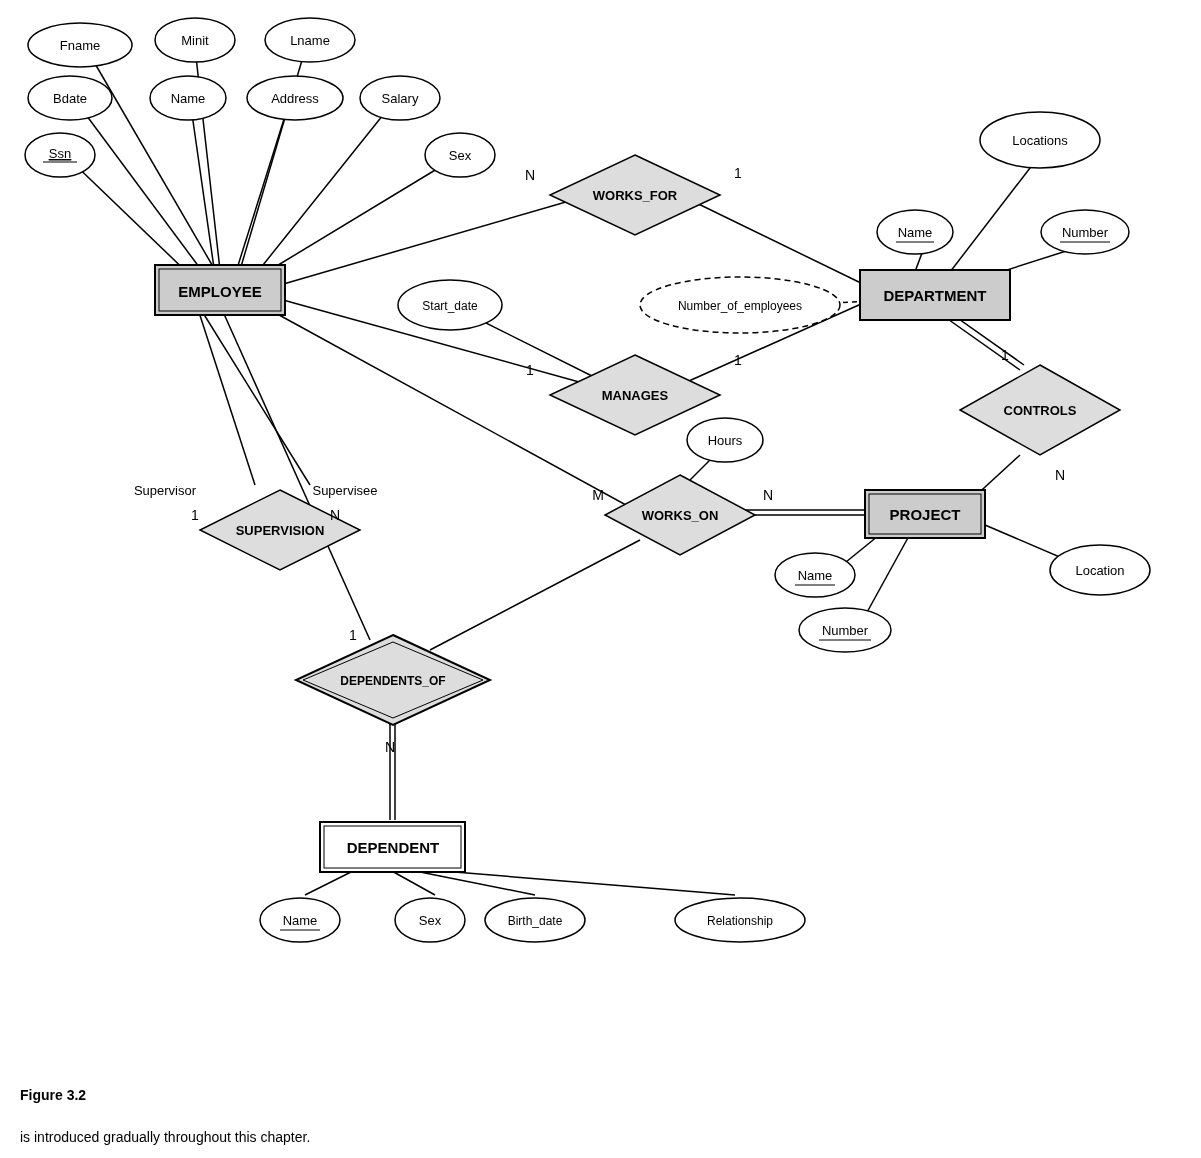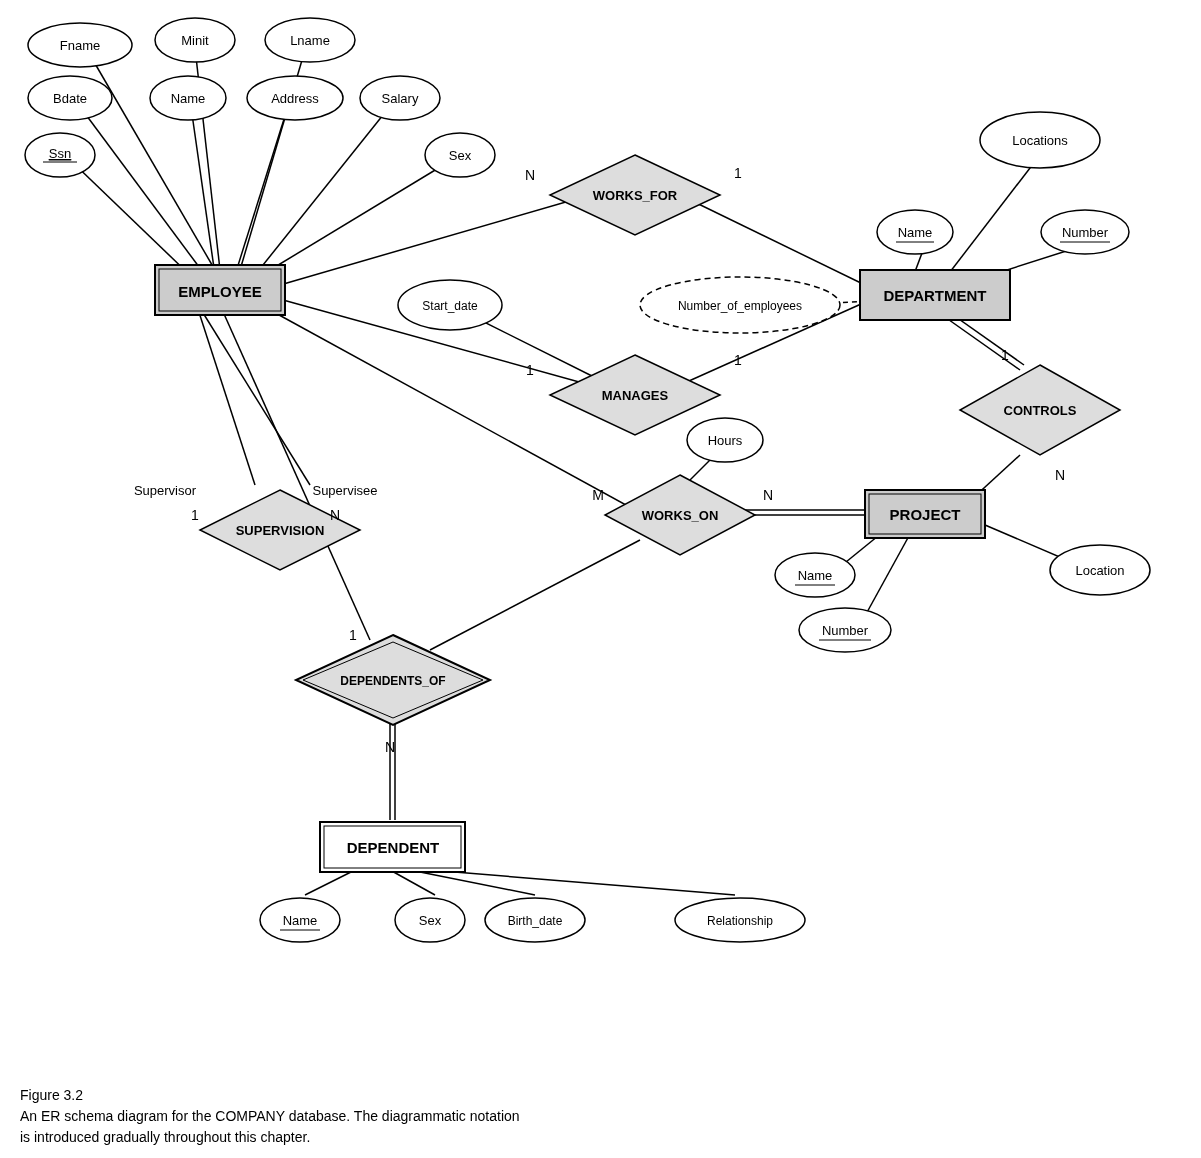--- a/index.html
+++ b/index.html
@@ -23,21 +23,21 @@
       height: 1100px;
     }
     .caption {
       position: absolute;
       bottom: 10px;
       left: 20px;
       font-size: 14px;
       line-height: 1.5;
     }
     .caption-title {
-      font-weight: normal;
+      font-weight: bold;
       font-size: 14px;
     }
   </style>
 </head>
 <body>
 
 <div id="diagram-container">
   <svg id="er-diagram" xmlns="http://www.w3.org/2000/svg">
 
     <line x1="90" y1="55" x2="215" y2="270" stroke="#000" stroke-width="1.5"></line>
@@ -238,15 +238,15 @@
     <text x="390" y="752" text-anchor="middle" font-size="14" font-family="Arial">N</text>
 
     <text x="1005" y="360" text-anchor="middle" font-size="14" font-family="Arial">1</text>
     <text x="1060" y="480" text-anchor="middle" font-size="14" font-family="Arial">N</text>
 
   </svg>
 </div>
 
 <div class="caption">
   <span class="caption-title">Figure 3.2</span><br>
-  <span>An ER schema diagram for the COMPANY database. The diagrammatic notation</span><br>
+  <br>
   <span>is introduced gradually throughout this chapter.</span>
 </div>
 
 </body></html>

